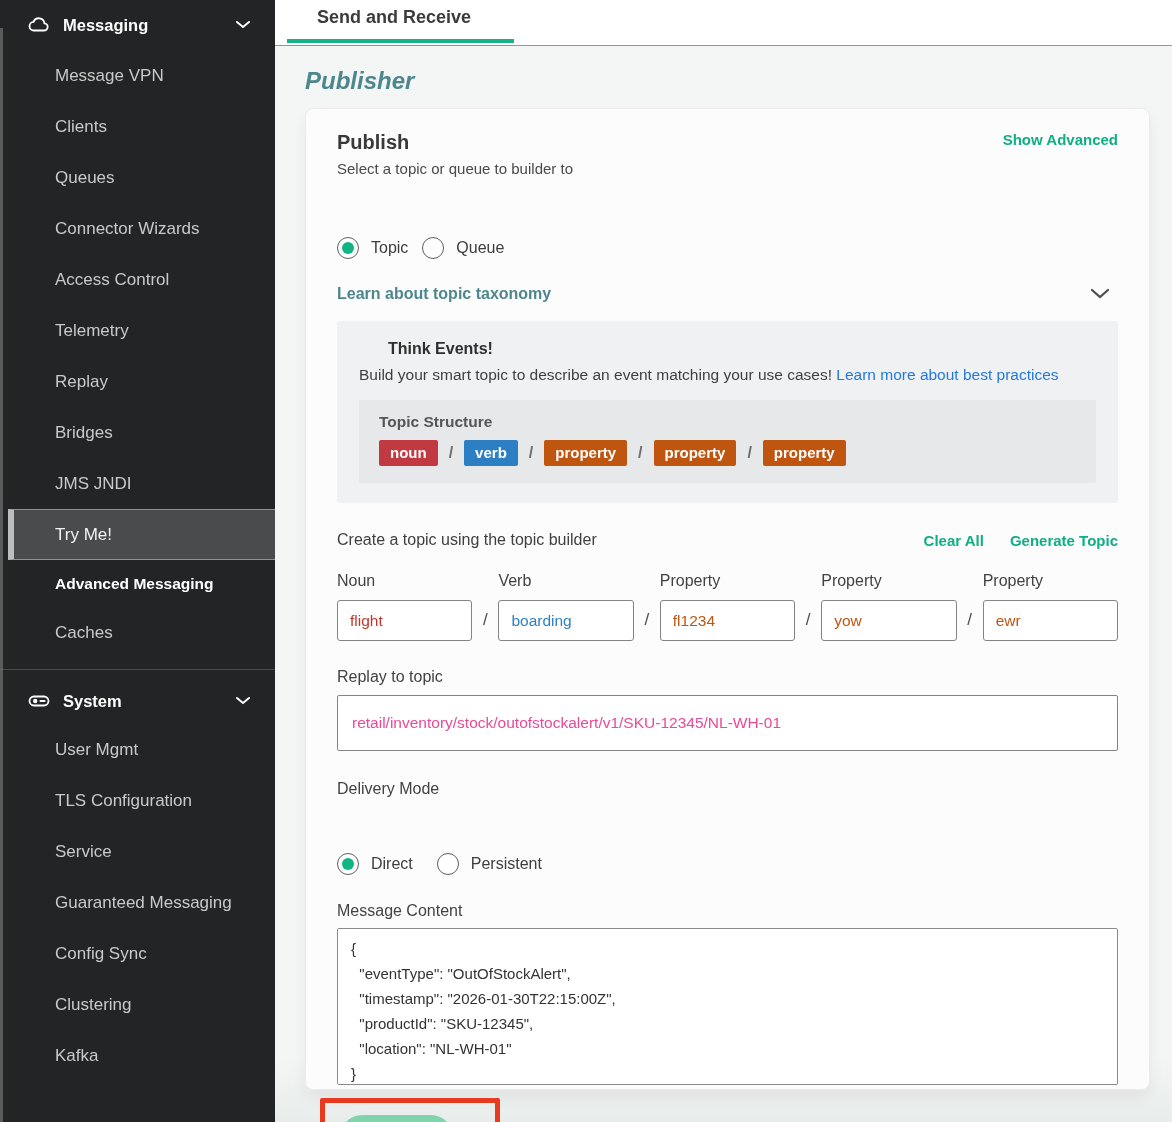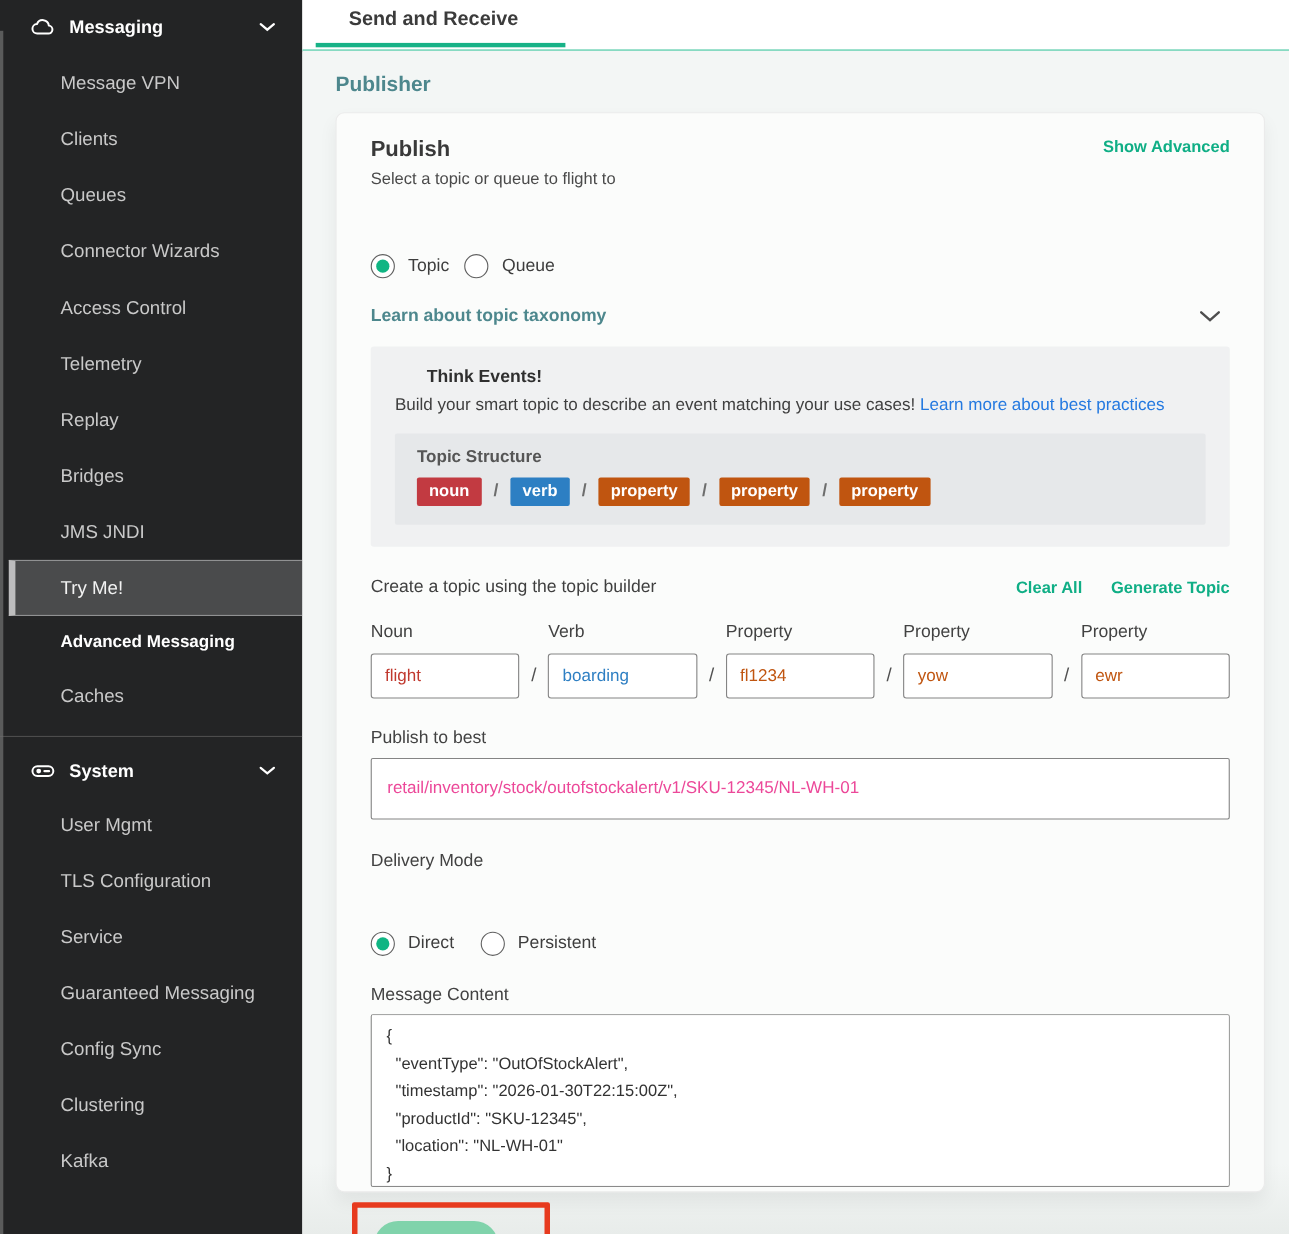--- a/index.html
+++ b/index.html
@@ -17,21 +17,21 @@
   .side-divider { height:1px; background:#4c4c4c; margin-top:12px; }
   .system-block { margin-top:8px; }
   .system-block .section-header { height:46px; }
 
   
   .main { position:absolute; left:275px; top:0; width:897px; height:1122px; background:#f3f6f5; }
   .topbar { position:relative; height:46px; background:#ffffff; border-bottom:1px solid #3cc39c; }
   .tab { position:absolute; left:42px; top:7px; font-size:18px; font-weight:700; color:#3b3b3b; }
   .tab-underline { position:absolute; left:12px; bottom:2px; width:227px; height:4px; background:#17b287; }
   .content { position:absolute; top:47px; left:0; right:0; bottom:0; background:linear-gradient(180deg,#f3f6f5 0%, #f3f6f5 94%, #e8ecea 100%); }
-  .page-title { margin:20px 0 0 30px; color:#4d878d; font-size:19px; font-weight:700; }
+  .page-title { margin:20px 0 0 30px; color:#4d878d; font-size:24px; font-weight:700;font-style:italic; }
 
   
   .card { margin:13px 0 0 30px; width:845px; background:#fbfcfb; border:1px solid #ebebeb; border-radius:8px; box-shadow:0 8px 16px rgba(0,0,0,.06); padding:22px 31px 0 31px; height:982px; }
   .pub-head-row { display:flex; justify-content:space-between; align-items:flex-start; }
   .pub-title { font-size:20px; font-weight:700; color:#393939; }
   .green-link { color:#0fae85; font-size:15px; font-weight:700; cursor:pointer; }
   .pub-sub { margin-top:6px; font-size:15px; color:#4a4a4a; }
 
   .radio-row { margin-top:16px; display:flex; align-items:center; gap:14px; }
   .radio-opt { display:flex; align-items:center; gap:12px; cursor:pointer;margin-top:44px; }
@@ -190,21 +190,21 @@
 
   <div class="content">
     <h2 class="page-title">Publisher</h2>
 
     <section class="card">
 
       <div class="pub-head-row">
         <div class="pub-title">Publish</div>
         <a class="green-link">Show Advanced</a>
       </div>
-      <div class="pub-sub">Select a topic or queue to flight to</div>
+      <div class="pub-sub">Select a topic or queue to builder to</div>
 
       <div class="radio-row">
         <span class="radio-opt">
           <span class="radio checked"></span>
           <span class="radio-label">Topic</span>
         </span>
         <span class="radio-opt">
           <span class="radio"></span>
           <span class="radio-label">Queue</span>
         </span>
@@ -269,21 +269,21 @@
           <div class="field-label">Property</div>
           <input class="field-input c-prop" value="yow" style="">
         </div>
         <div class="field-slash">/</div>
         <div class="field-col">
           <div class="field-label">Property</div>
           <input class="field-input c-prop" value="ewr" style="">
         </div>
       </div>
 
-      <div class="block-label">Publish to best</div>
+      <div class="block-label">Replay to topic</div>
       <input class="topic-input" value="retail/inventory/stock/outofstockalert/v1/SKU-12345/NL-WH-01" style="">
 
       <div class="delivery-label">Delivery Mode</div>
       <div class="delivery-row">
         <span class="radio-opt">
           <span class="radio checked"></span>
           <span class="radio-label">Direct</span>
         </span>
         <span class="radio-opt" style="margin-left:14px">
           <span class="radio"></span>

